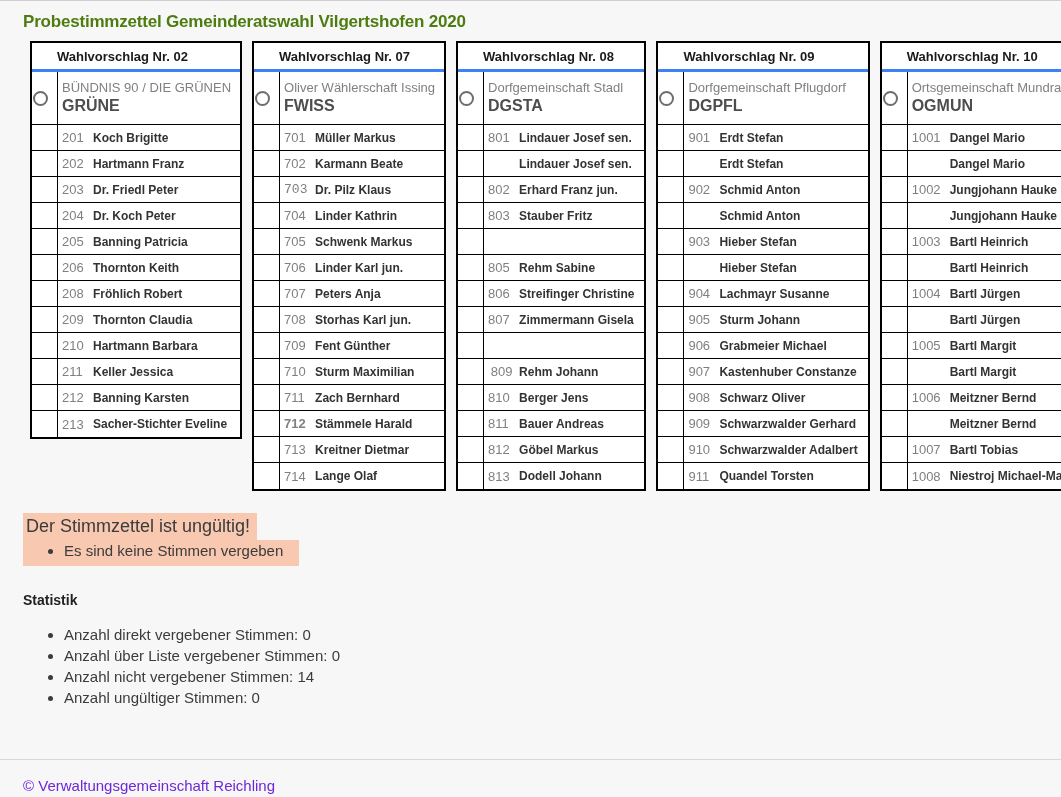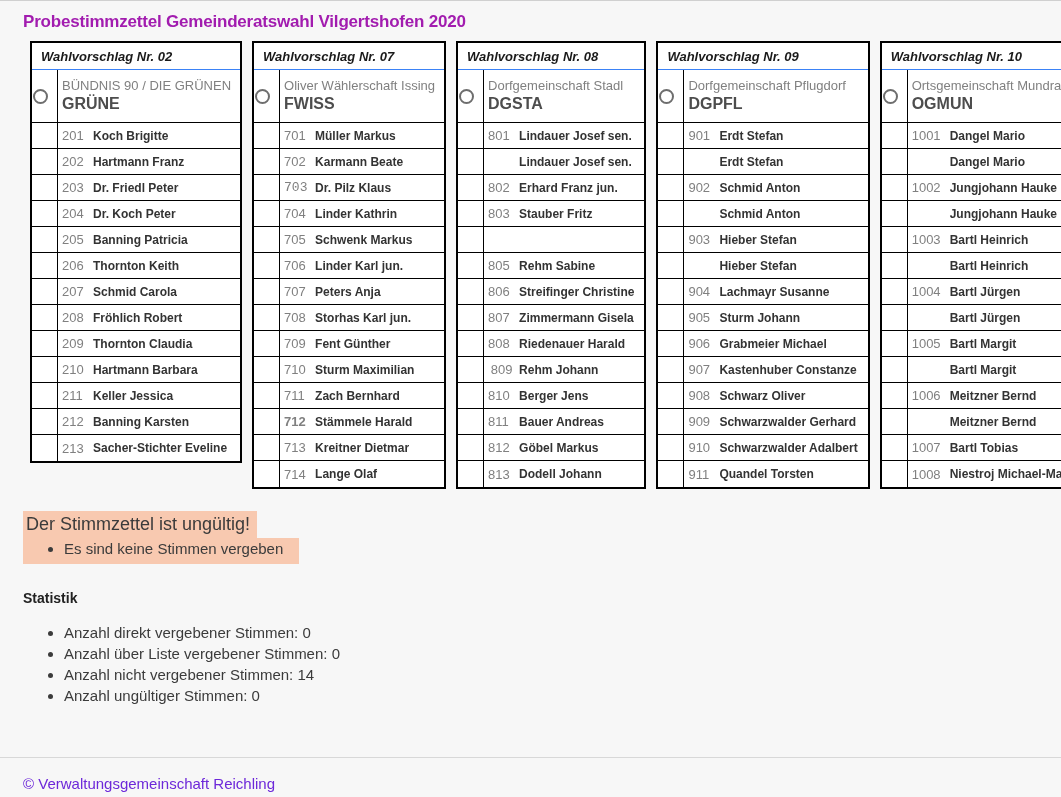--- a/index.html
+++ b/index.html
@@ -10,44 +10,43 @@
     font-family: "Liberation Sans", sans-serif;
     color: #333;
     overflow: hidden;
   }
   .top-line { border-top: 1px solid #d0d0d0; height: 0; }
 
   .page-title {
     margin: 11px 0 9px 23px;
     font-size: 17px;
     font-weight: bold;
-    color: #a21caf;
+    color: #4d7c0f;
     letter-spacing: -0.2px;
   }
 
   .ballot-row {
     display: flex;
     gap: 10px;
     margin-left: 30px;
     align-items: flex-start;
   }
   .wlist {
     background: #ffffff;
     border: 2px solid #000;
     width: max-content;
     flex: none;
   }
   .wl-header {
-    border-bottom: 1px solid #3b82f6;
+    border-bottom: 3px solid #3b82f6;
     font-weight: bold;
     font-size: 13px;
     color: #1a1a1a;
-    padding: 6px 9px 5px 9px;
+    padding: 6px 9px 5px 25px;
     white-space: nowrap;
-    font-style: italic;
   }
   .wl-party {
     display: flex;
     border-bottom: 1px solid #000;
     height: 53px;
   }
   .wl-mark {
     width: 26px;
     flex: none;
     border-right: 1px solid #000;
@@ -197,27 +196,20 @@
   </div>
 
   <div class="wl-row">
     <div class="wl-mark"></div>
     <div class="wl-cand">
       <span class="wl-num" style="width: 27px;">206</span>
       <span class="wl-name">Thornton Keith</span>
     </div>
   </div>
 
-  <div class="wl-row">
-    <div class="wl-mark"></div>
-    <div class="wl-cand">
-      <span class="wl-num" style="width: 27px;">207</span>
-      <span class="wl-name">Schmid Carola</span>
-    </div>
-  </div>
 
   <div class="wl-row">
     <div class="wl-mark"></div>
     <div class="wl-cand">
       <span class="wl-num" style="width: 27px;">208</span>
       <span class="wl-name">Fröhlich Robert</span>
     </div>
   </div>
 
   <div class="wl-row">
@@ -453,24 +445,20 @@
   <div class="wl-row">
     <div class="wl-mark"></div>
     <div class="wl-cand">
       <span class="wl-num" style="width: 27px;">807</span>
       <span class="wl-name">Zimmermann Gisela</span>
     </div>
   </div>
 
   <div class="wl-row">
     <div class="wl-mark"></div>
-    <div class="wl-cand">
-      <span class="wl-num" style="width: 27px;">808</span>
-      <span class="wl-name">Riedenauer Harald</span>
-    </div>
   </div>
 
   <div class="wl-row">
     <div class="wl-mark"></div>
     <div class="wl-cand">
       <span class="wl-num" style="width: 27px; text-align: center;">809</span>
       <span class="wl-name">Rehm Johann</span>
     </div>
   </div>
 

